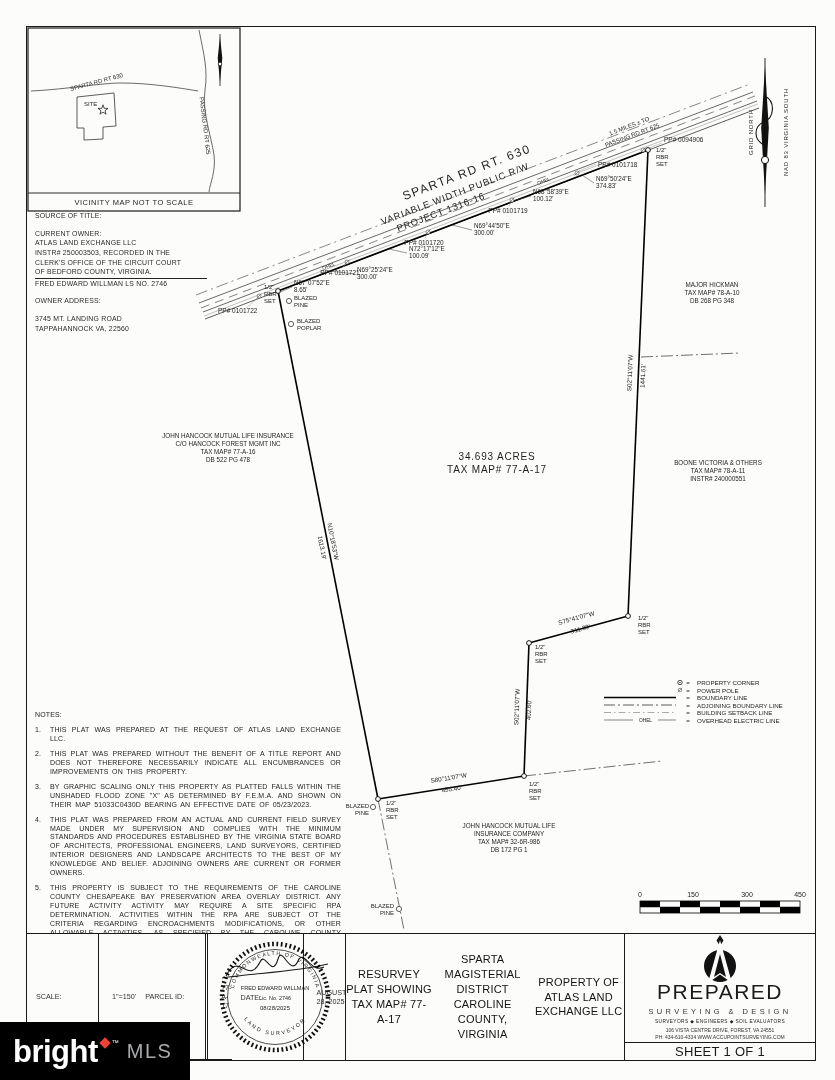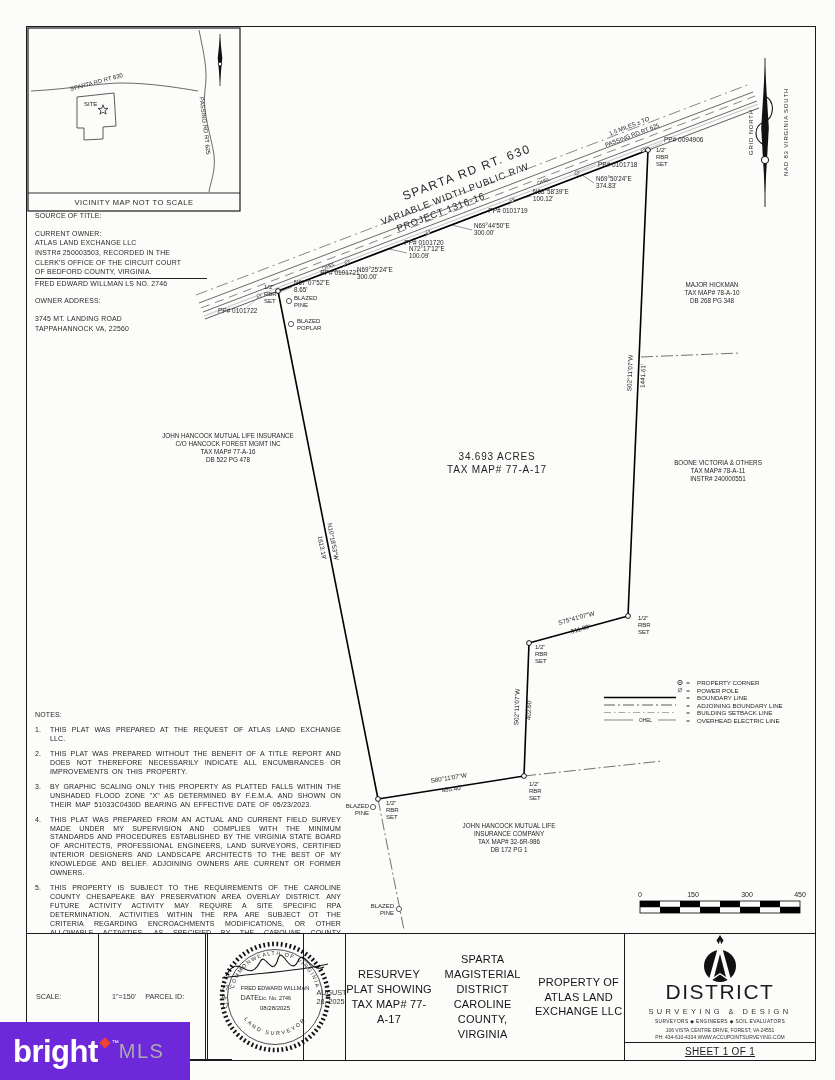--- a/index.html
+++ b/index.html
@@ -30,27 +30,27 @@
   .tb-title{width:280px;border-right:1.2px solid #1a1a1a;display:flex;
             align-items:center;justify-content:center;font-size:11px;letter-spacing:.2px;line-height:1.35;color:#141414;}
   .tb-title .grp{margin:4.5px 0;text-align:center;}
   .tb-firm{flex:1;display:flex;flex-direction:column;align-items:center;position:relative;}
   .firm-name{font-size:21px;letter-spacing:1.5px;color:#1b1b1b;margin-top:-4px;}
   .firm-tag{font-size:7.5px;letter-spacing:3.4px;color:#333;margin-top:3px;}
   .firm-serv{font-size:4.8px;letter-spacing:.4px;color:#222;margin-top:3px;}
   .firm-addr{font-size:5px;color:#333;margin-top:2.5px;}
   .firm-phone{font-size:5px;color:#333;margin-top:1.5px;}
   .sheet-row{margin-top:auto;width:100%;border-top:1px solid #1a1a1a;height:17px;display:flex;
-             align-items:center;justify-content:center;font-size:10px;letter-spacing:.3px;text-decoration:underline;}
+             align-items:center;justify-content:center;font-size:13px;letter-spacing:.3px;}
   
-  .wm{left:0;top:1022px;width:190px;height:58px;background:#6d28d9;display:flex;align-items:center;padding-left:13px;box-sizing:border-box;}
+  .wm{left:0;top:1022px;width:190px;height:58px;background:#000000;display:flex;align-items:center;padding-left:13px;box-sizing:border-box;}
   .wm-brand{font-size:31px;font-weight:bold;color:#fff;letter-spacing:-.5px;line-height:1;}
   .wm-diamond{width:8px;height:8px;background:#ef4237;transform:rotate(45deg);margin:-16px 2px 0 3px;flex:none;}
   .wm-tm{font-size:7px;color:#fff;margin:-18px 0 0 1px;}
-  .wm-mls{font-size:20px;color:#a9abad;letter-spacing:1.5px;line-height:1;}
+  .wm-mls{font-size:20px;color:#a9abad;letter-spacing:1.5px;margin-left:8px;line-height:1;}
 </style>
 </head>
 <body>
 
 <div class="page">
   <div class="abs frame"></div>
 
   <svg class="abs" style="left:0;top:0;" width="835" height="1080" viewBox="0 0 835 1080">
 
     <g>
@@ -412,21 +412,21 @@
       </div>
     </div>
 
     <div class="tb-firm">
       <svg width="190" height="50" viewBox="0 0 190 50">
         <polygon points="95,1 98.5,6.5 95,12 91.5,6.5" fill="#111"></polygon>
         <circle cx="95" cy="32" r="16" fill="#111"></circle>
         <polygon points="95,6 107,49 95,40.5 83,49" fill="#fcfcfb"></polygon>
         <polygon points="95,20 101,43 95,39 89,43" fill="#111"></polygon>
       </svg>
-      <div class="firm-name">DISTRICT</div>
+      <div class="firm-name">PREPARED</div>
       <div class="firm-tag">SURVEYING &amp; DESIGN</div>
       <div class="firm-serv">SURVEYORS ◆ ENGINEERS ◆ SOIL EVALUATORS</div>
       <div class="firm-addr">106 VISTA CENTRE DRIVE, FOREST, VA 24551</div>
       <div class="firm-phone">PH: 434-610-4334   WWW.ACCUPOINTSURVEYING.COM</div>
       <div class="sheet-row">SHEET 1 OF 1</div>
     </div>
   </div>
 
   <div class="abs wm">
     <span class="wm-brand">bright</span>

